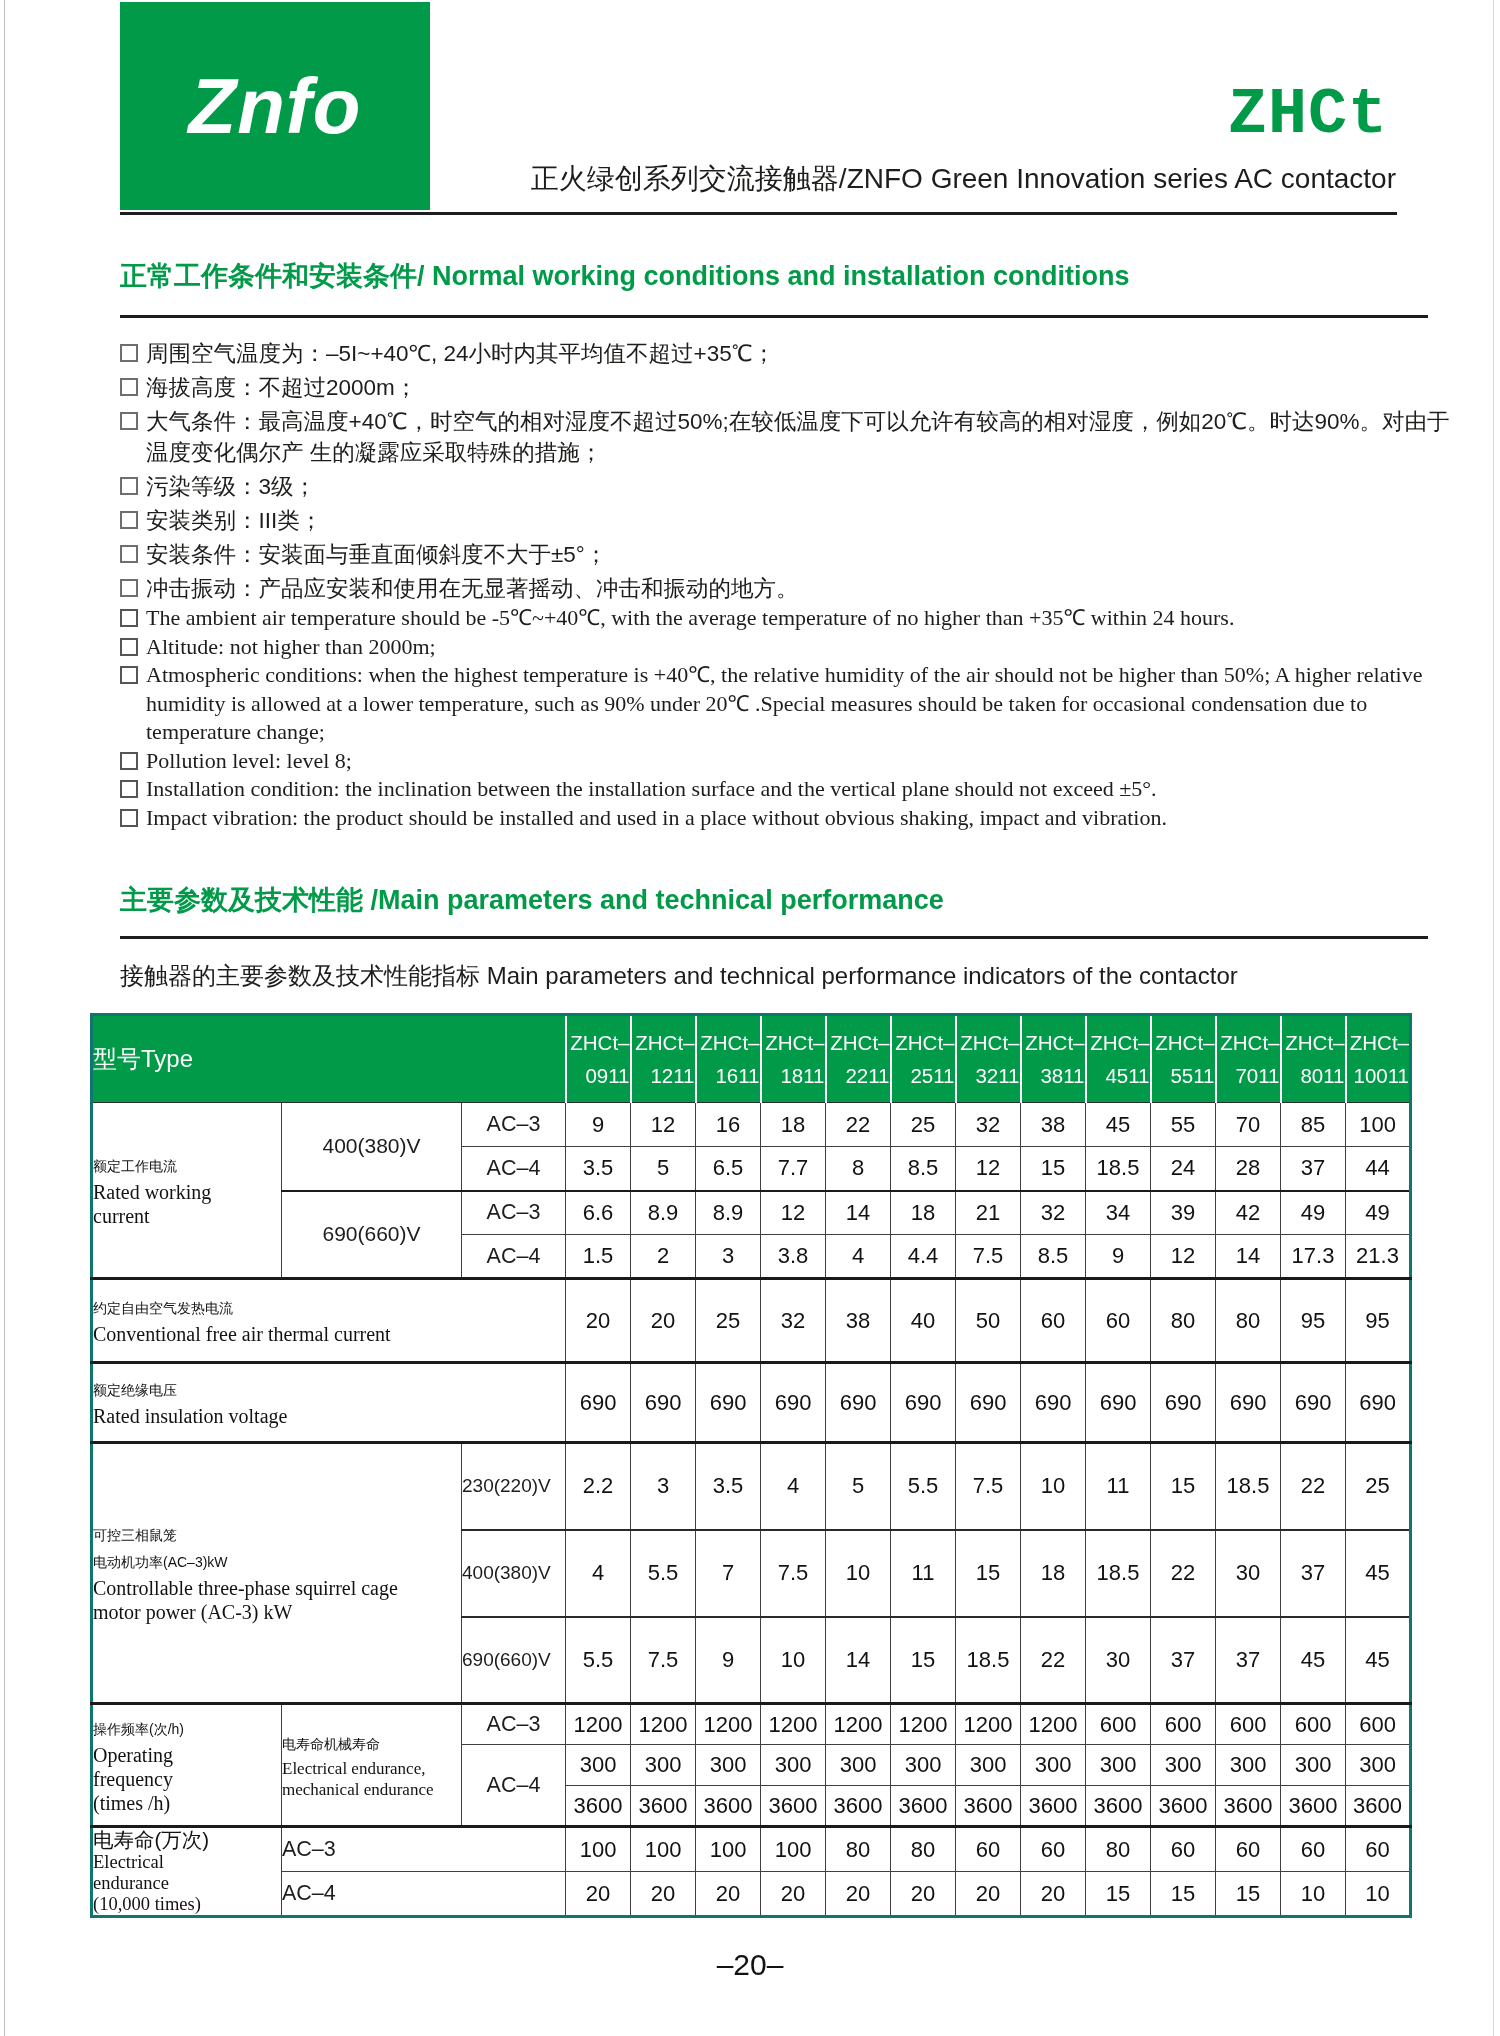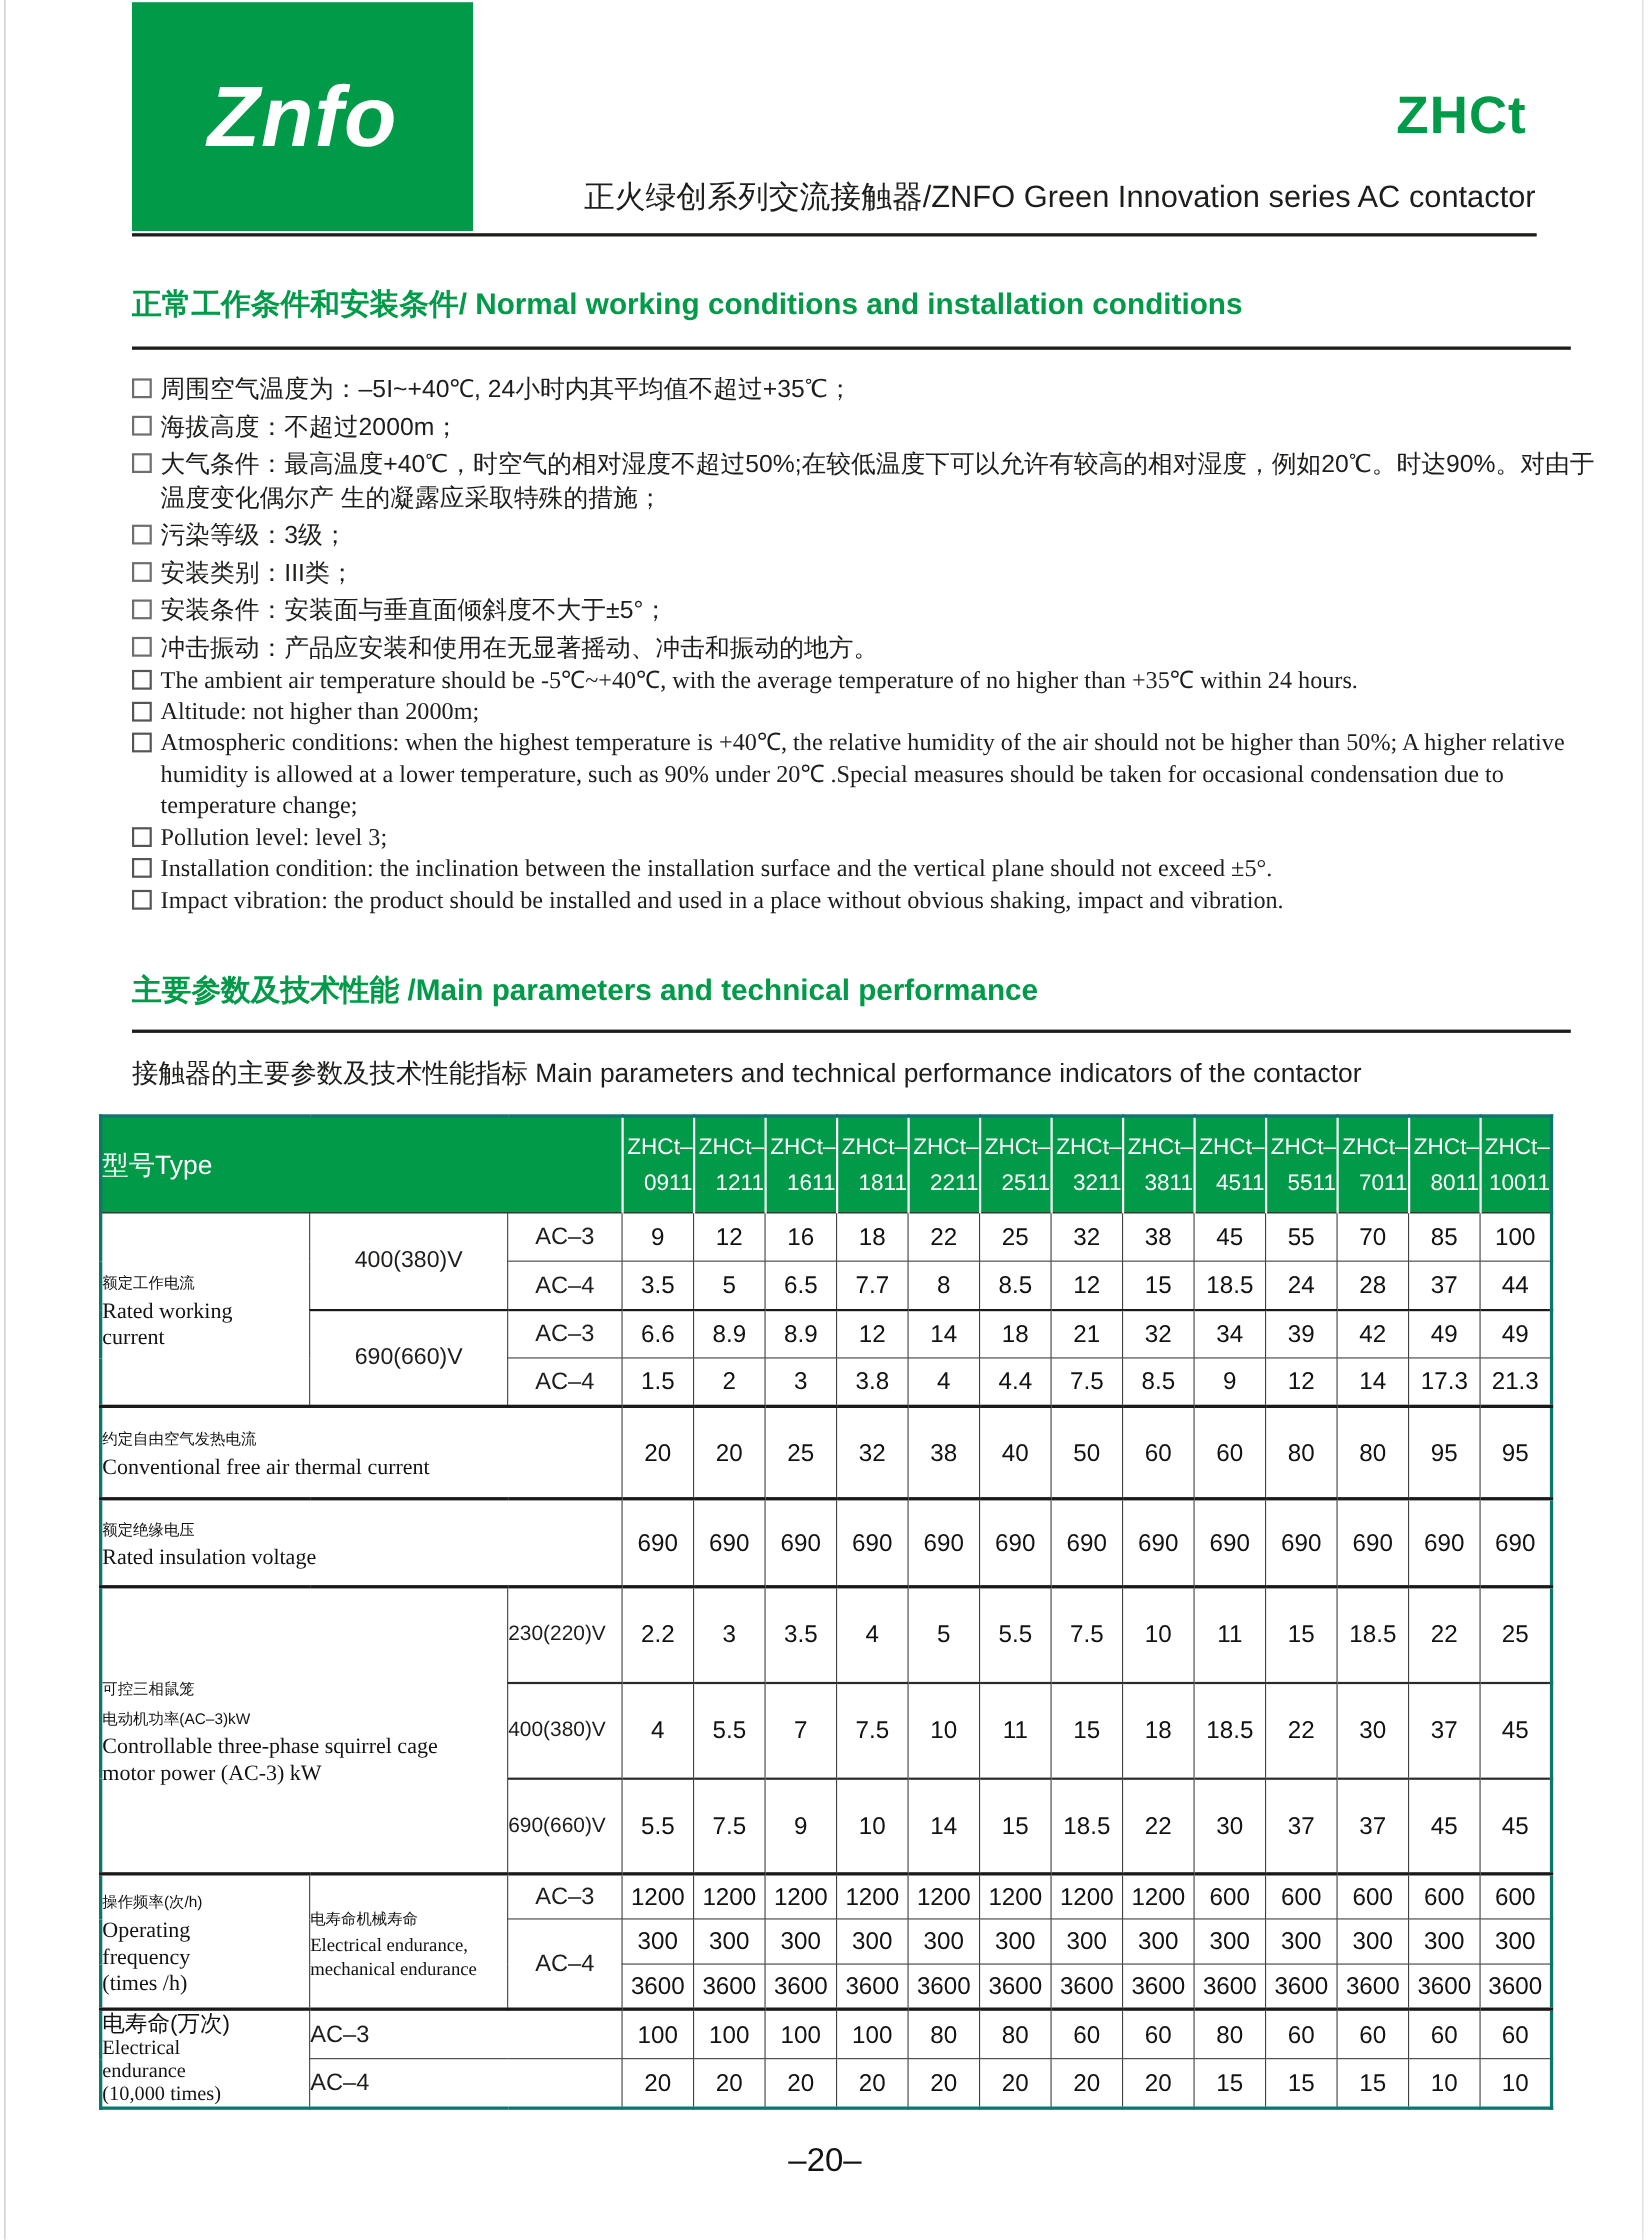--- a/index.html
+++ b/index.html
@@ -6,21 +6,21 @@
   html,body{margin:0;padding:0;}
   body{width:1500px;height:2036px;position:relative;background:#ffffff;
        font-family:"Liberation Sans",sans-serif;color:var(--ink);overflow:hidden;}
   .edge{position:absolute;top:0;width:1px;height:2036px;background:#bdbdbd;}
   .edge.l{left:4px;}.edge.r{left:1493px;background:#d6d6d6;}
 
   
   .logo{position:absolute;left:120px;top:2px;width:310px;height:208px;background:var(--green);
         display:flex;align-items:center;justify-content:center;}
   .logo span{color:#fff;font-size:78px;font-weight:bold;font-style:italic;letter-spacing:1px;}
-  .zhct{position:absolute;right:112px;top:78px;font-size:48px;font-weight:bold;color:var(--green);letter-spacing:1px;}
+  .zhct{position:absolute;right:112px;top:78px;font-size:65px;font-weight:bold;color:var(--green);letter-spacing:1px;font-family:Liberation Mono, monospace;}
   .subtitle{position:absolute;right:104px;top:160px;font-size:28px;color:var(--ink);white-space:nowrap;}
   .hrule{position:absolute;background:var(--ink);height:3px;}
   .hr-head{left:120px;top:212px;width:1277px;}
   .hr-1{left:120px;top:315px;width:1308px;}
   .hr-2{left:120px;top:936px;width:1308px;}
 
   .sec-h{position:absolute;left:120px;font-size:27px;font-weight:bold;color:var(--green);white-space:nowrap;}
   .sec-h.s1{top:258px;} .sec-h.s2{top:882px;}
   .caption{position:absolute;left:120px;top:960px;font-size:24px;white-space:nowrap;}
 
@@ -120,21 +120,21 @@
     <div class="bullet">
       <span class="sq"></span>
       <span class="bt">Altitude: not higher than 2000m;</span>
     </div>
     <div class="bullet">
       <span class="sq"></span>
       <span class="bt">Atmospheric conditions: when the highest temperature is +40℃, the relative humidity of the air should not be higher than 50%; A higher relative humidity is allowed at a lower temperature, such as 90% under 20℃ .Special measures should be taken for occasional condensation due to temperature change;</span>
     </div>
     <div class="bullet">
       <span class="sq"></span>
-      <span class="bt">Pollution level: level 3;</span>
+      <span class="bt">Pollution level: level 8;</span>
     </div>
     <div class="bullet">
       <span class="sq"></span>
       <span class="bt">Installation condition: the inclination between the installation surface and the vertical plane should not exceed ±5°.</span>
     </div>
     <div class="bullet">
       <span class="sq"></span>
       <span class="bt">Impact vibration: the product should be installed and used in a place without obvious shaking, impact and vibration.</span>
     </div>
   </div>

